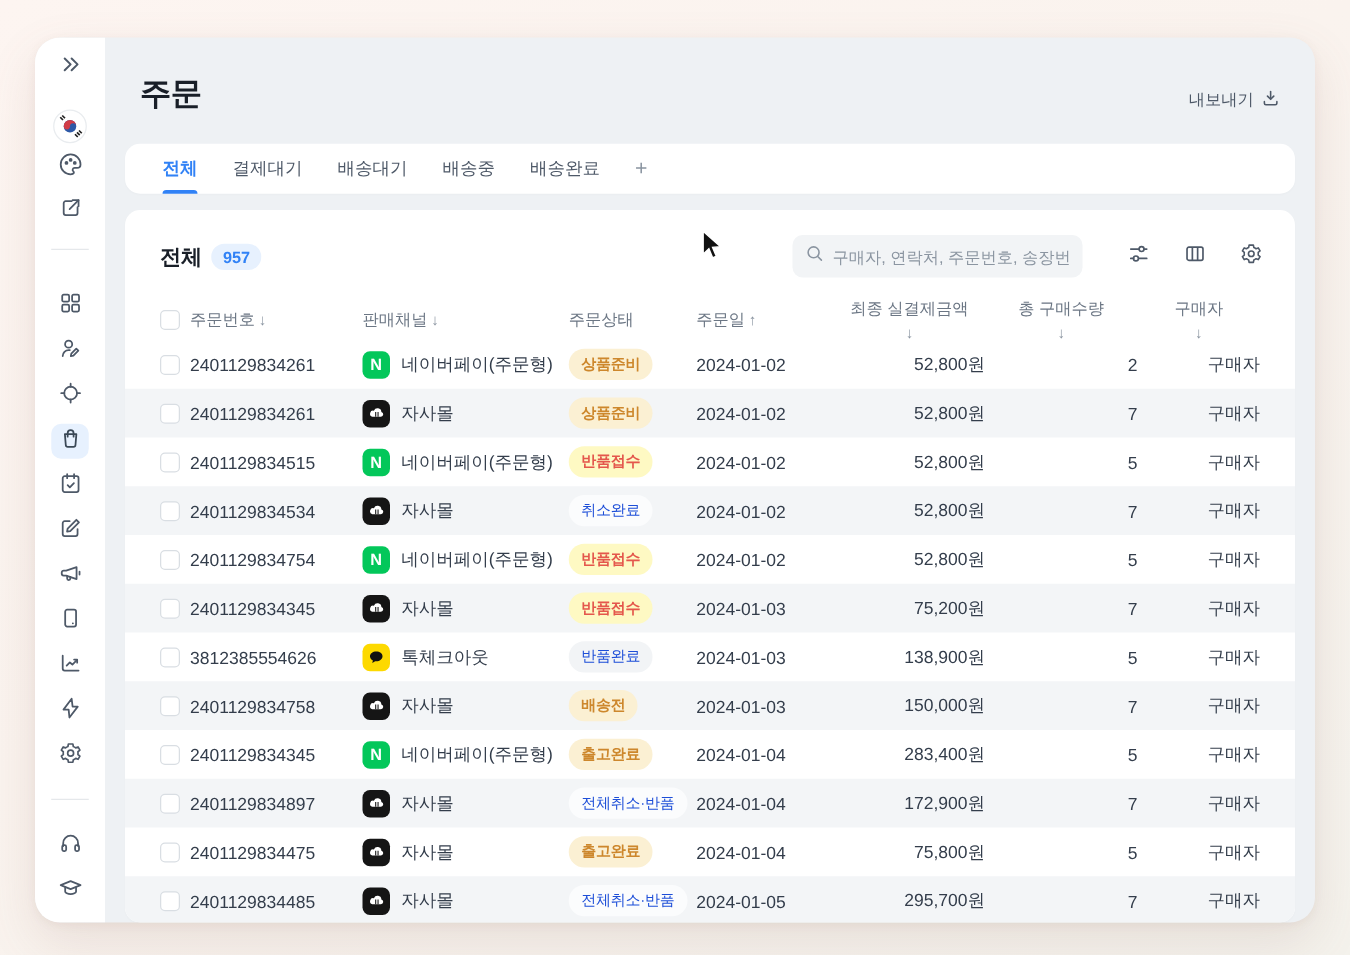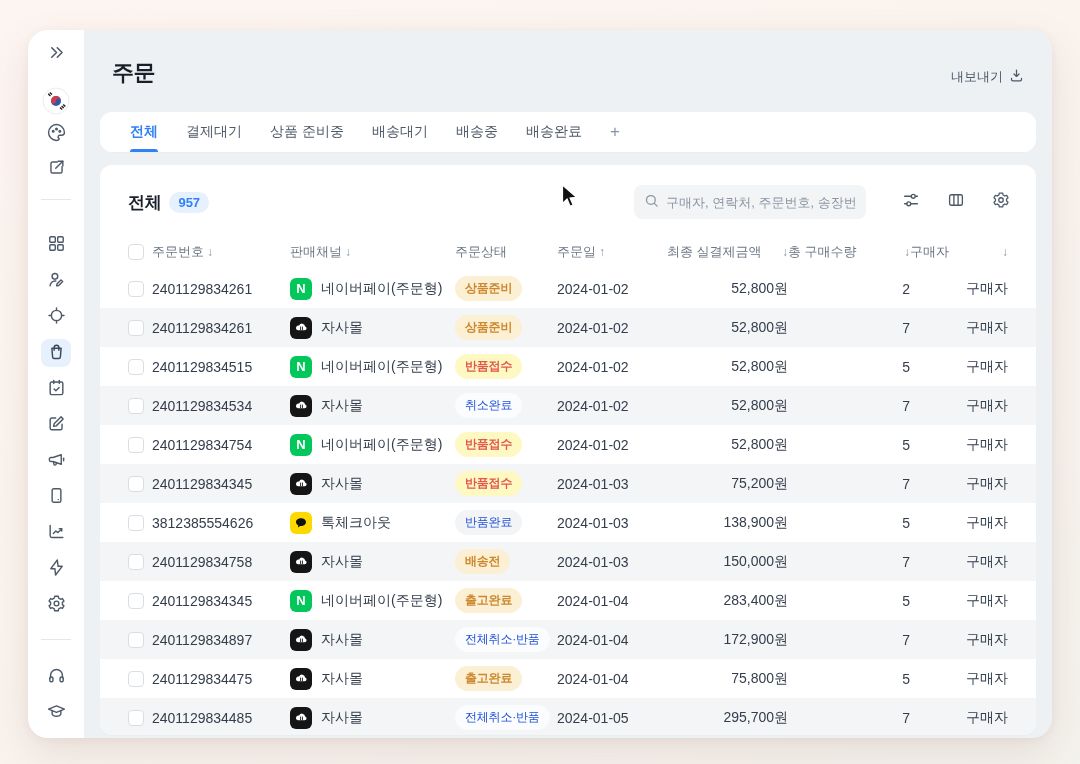--- a/index.html
+++ b/index.html
@@ -33,21 +33,21 @@
   .m-logo { margin-bottom:4px; }
   .m-palette { margin-bottom:7px; }
   .m-ext { margin-bottom:0; }
   .m-div1 { margin-top:16px; margin-bottom:31px; }
   .s-group { display:flex; flex-direction:column; gap:8px; align-items:center; }
   .m-div2 { margin-top:20px; margin-bottom:23px; }
   .m-head { margin-bottom:8px; }
   
   .content { flex:1; display:flex; flex-direction:column; padding:0 16px; min-width:0; }
   .page-head { display:flex; align-items:flex-end; justify-content:space-between; padding:28px 12px 0 12px; margin-bottom:24px; }
-  .page-title { font-size:22px; font-weight:800; color:#191f28; letter-spacing:-0.5px; }
+  .page-title { font-size:25px; font-weight:800; color:#191f28; letter-spacing:-0.5px; }
   .export-btn { display:flex; align-items:center; gap:6px; font-size:13px; color:#4e5968; cursor:pointer; padding-bottom:2px; }
   .export-btn svg { width:15px; height:15px; }
   
   .tabs-card { background:#fff; border-radius:12px; height:40px; display:flex; align-items:stretch; padding:0 16px; flex:none; margin-bottom:13px; box-shadow:0 1px 2px rgba(0,0,0,.02); }
   .tab { position:relative; display:flex; align-items:center; padding:0 14px; font-size:14px; color:#4e5968; font-weight:500; cursor:pointer; }
   .tab.active { color:#3182f6; font-weight:700; }
   .tab.active .tab-underline { position:absolute; left:50%; transform:translateX(-50%); bottom:0; width:28px; height:3px; border-radius:3px 3px 0 0; background:#3182f6; }
   .tab.add-tab { color:#8b95a1; font-size:17px; font-weight:400; }
   
   .table-card { background:#fff; border-radius:12px; height:570px; flex:none; overflow:hidden; display:flex; flex-direction:column; box-shadow:0 1px 2px rgba(0,0,0,.02); }
@@ -58,21 +58,21 @@
   .search-box svg { width:15px; height:15px; flex:none; }
   .search-box input { border:0; outline:0; background:transparent; font-size:13px; width:100%; color:#333d4b; font-family:inherit; }
   .search-box input::placeholder { color:#8b95a1; }
   .fb-icons { display:flex; align-items:center; gap:27px; margin-left:36px; color:#4e5968; }
   .fb-icons svg { width:18px; height:18px; cursor:pointer; }
   
   .tgrid { display:grid; grid-template-columns:24px 138px 165px 102px 110px 121px 122px 1fr; align-items:center; padding:0 28px; }
   .thead { height:34px; flex:none; color:#6b7684; font-size:13px; }
   .th { display:flex; align-items:center; gap:3px; }
   .th .arrow { color:#8b95a1; font-size:12px; }
-  .th.right { justify-content:space-between; }
+  .th.right { justify-content:flex-end;flex-direction:column; }
   .cb { width:16px; height:16px; border:1.5px solid #d9dee3; border-radius:4px; background:#fff; cursor:pointer; }
   .row { height:39px; font-size:14px; color:#333d4b; }
   .row.alt { background:#f3f5f7; }
   .cell-right { text-align:right; }
   .ch-cell { display:flex; align-items:center; gap:9px; min-width:0; }
   .ch-ic { width:22px; height:22px; border-radius:6px; flex:none; display:flex; align-items:center; justify-content:center; }
   .ch-ic.naver { background:#03c75a; color:#fff; font-weight:800; font-size:13px; }
   .ch-ic.own { background:#151515; }
   .ch-ic.own svg { width:15px; height:15px; }
   .ch-ic.talk { background:#fdd900; }
@@ -259,23 +259,20 @@
       </div>
     </div>
 
     <div class="tabs-card" id="tabs-card">
         <div class="tab active">
           <span>전체</span>
           <span class="tab-underline"></span>
         </div>
         <div class="tab">
           <span>결제대기</span>
-        </div>
-        <div class="tab">
-          <span>상품 준비중</span>
         </div>
         <div class="tab">
           <span>배송대기</span>
         </div>
         <div class="tab">
           <span>배송중</span>
         </div>
         <div class="tab">
           <span>배송완료</span>
         </div>

